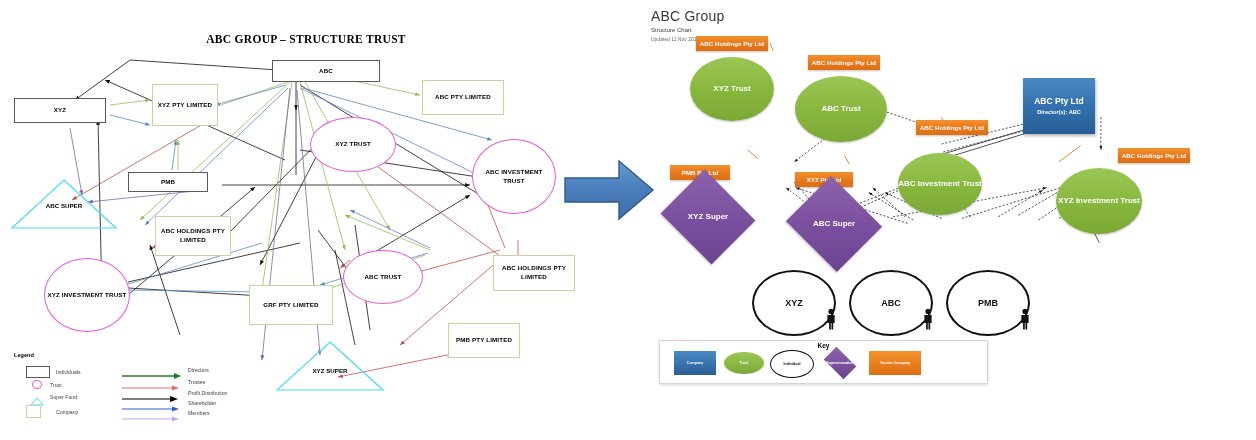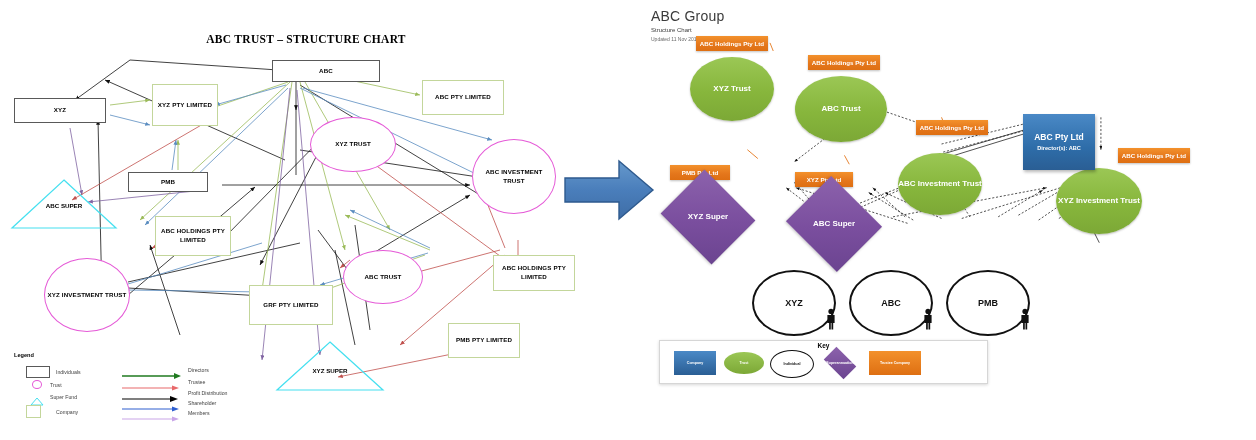--- a/index.html
+++ b/index.html
@@ -41,21 +41,21 @@
   #right-chart .hdr-title{position:absolute;left:11px;top:8px;font-size:14px;color:#3b3b3b;letter-spacing:.2px;}
   #right-chart .hdr-sub{position:absolute;left:11px;top:27px;font-size:6px;color:#3b3b3b;}
   #right-chart .hdr-date{position:absolute;left:11px;top:36px;font-size:5px;color:#6b6b6b;}
 
   .rnode{position:absolute;box-sizing:border-box;display:flex;flex-direction:column;
     align-items:center;justify-content:center;text-align:center;color:#fff;font-weight:bold;
     line-height:1.25;}
   .trust-e{background:linear-gradient(180deg,#9BC755 0%,#87B63C 55%,#7CA836 100%);
     border-radius:50%;font-size:8px;box-shadow:0 1px 2px rgba(0,0,0,.25);}
   .company-b{background:linear-gradient(180deg,#4A89C6 0%,#2E6DA9 60%,#2A5E94 100%);
-    font-size:8.5px;box-shadow:1px 2px 3px rgba(0,0,0,.28);margin-top:36px;}
+    font-size:8.5px;box-shadow:1px 2px 3px rgba(0,0,0,.28);}
   .company-b .sub{font-size:5.6px;font-weight:bold;margin-top:2px;}
   .trustee-o{background:linear-gradient(180deg,#F3912C 0%,#E4761B 60%,#DE6F12 100%);
     font-size:6.2px;box-shadow:0 1px 2px rgba(0,0,0,.25);padding:0 3px;white-space:nowrap;}
   .super-d{position:absolute;}
   .super-d .dia{position:absolute;inset:0;background:linear-gradient(135deg,#8C62AC 0%,#7A4E9E 55%,#6B4490 100%);
     transform:rotate(45deg);box-shadow:0 1px 3px rgba(0,0,0,.25);}
   .super-d .dlbl{position:absolute;inset:0;display:flex;flex-direction:column;align-items:center;
     justify-content:center;color:#fff;font-weight:bold;font-size:8px;line-height:1.2;}
   .indiv-c{position:absolute;border:2px solid #111;border-radius:50%;background:#fff;
     display:flex;align-items:center;justify-content:center;color:#111;font-weight:bold;font-size:9px;}
@@ -78,21 +78,21 @@
 
   svg.lines{position:absolute;left:0;top:0;width:100%;height:100%;overflow:visible;pointer-events:none;}
 </style>
 </head>
 <body>
 
 <div id="stage">
 
   <div id="left-chart">
 
-    <div class="title">ABC TRUST – STRUCTURE CHART</div>
+    <div class="title">ABC GROUP – STRUCTURE TRUST</div>
 
     <svg class="lines" viewBox="0 0 600 440">
       <defs>
         <marker id="ah-k" markerWidth="7" markerHeight="7" refX="6" refY="2.5" orient="auto">
             <path d="M0,0 L6,2.5 L0,5 z" fill="#111"></path>
           </marker>
         <marker id="ah-g" markerWidth="7" markerHeight="7" refX="6" refY="2.5" orient="auto">
             <path d="M0,0 L6,2.5 L0,5 z" fill="#9BBB59"></path>
           </marker>
         <marker id="ah-b" markerWidth="7" markerHeight="7" refX="6" refY="2.5" orient="auto">

